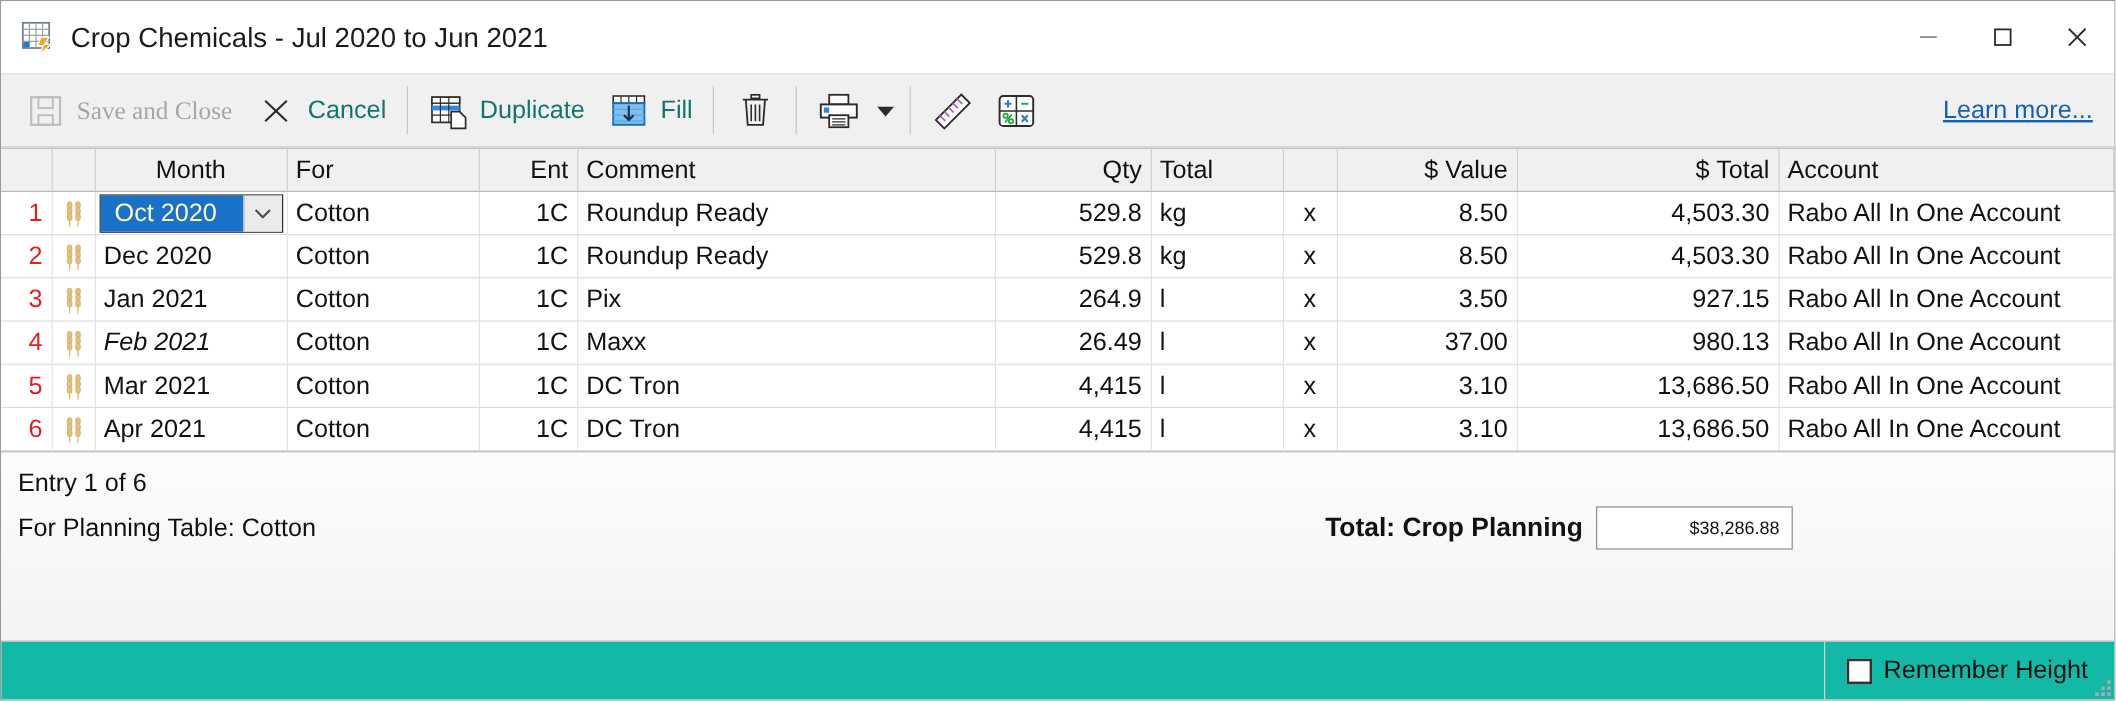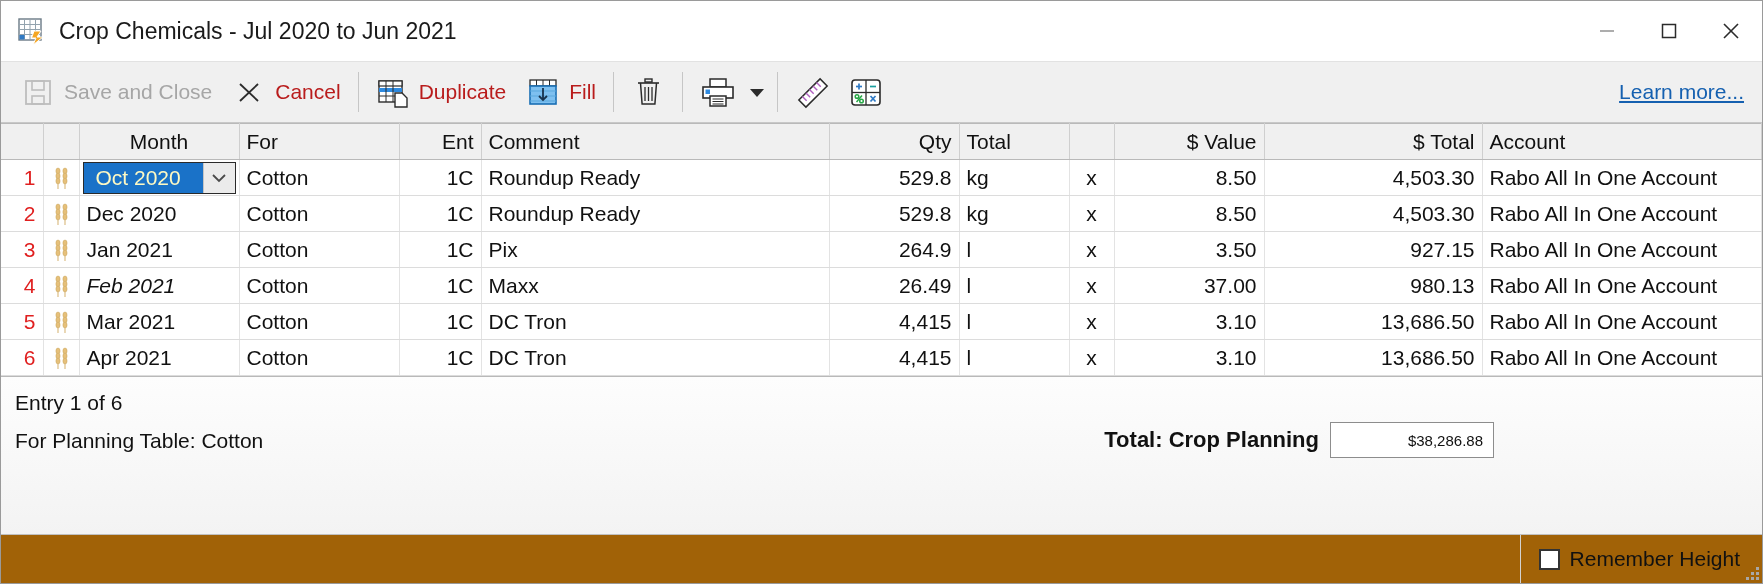--- a/index.html
+++ b/index.html
@@ -64,22 +64,22 @@
     position: relative;
   }
   .tb-item {
     display: flex;
     align-items: center;
     height: 50px;
     padding: 0 10px;
     gap: 9px;
     white-space: nowrap;
   }
-  .tb-label { font-size: 21px; color: #b91c1c; }
-  .tb-label.disabled { color: #a6a6a6; }
+  .tb-label { font-size: 21px; color: #0f766e; }
+  .tb-label.disabled { color: #a6a6a6; font-family: Liberation Serif, serif; }
   .tb-sep {
     width: 1px;
     height: 40px;
     background: #c6c6c6;
     margin: 0 7px;
   }
   .tb-icon { width: 34px; height: 34px; position: relative; flex: 0 0 auto; }
   .caret-btn {
     display: flex; align-items: center; justify-content: center;
     width: 26px; height: 50px;
@@ -207,21 +207,21 @@
     justify-content: flex-end;
     padding-right: 10px;
     font-size: 15px;
     color: #111;
   }
 
   
   .statusbar {
     height: 49px;
     min-height: 49px;
-    background: #a16207;
+    background: #14b8a6;
     border-top: 1px solid #c0c0c0;
     display: flex;
     align-items: center;
     position: relative;
   }
   .status-spacer { flex: 1; border-right: 1px solid #d2d2d2; height: 49px; }
   .status-right {
     display: flex;
     align-items: center;
     gap: 10px;

